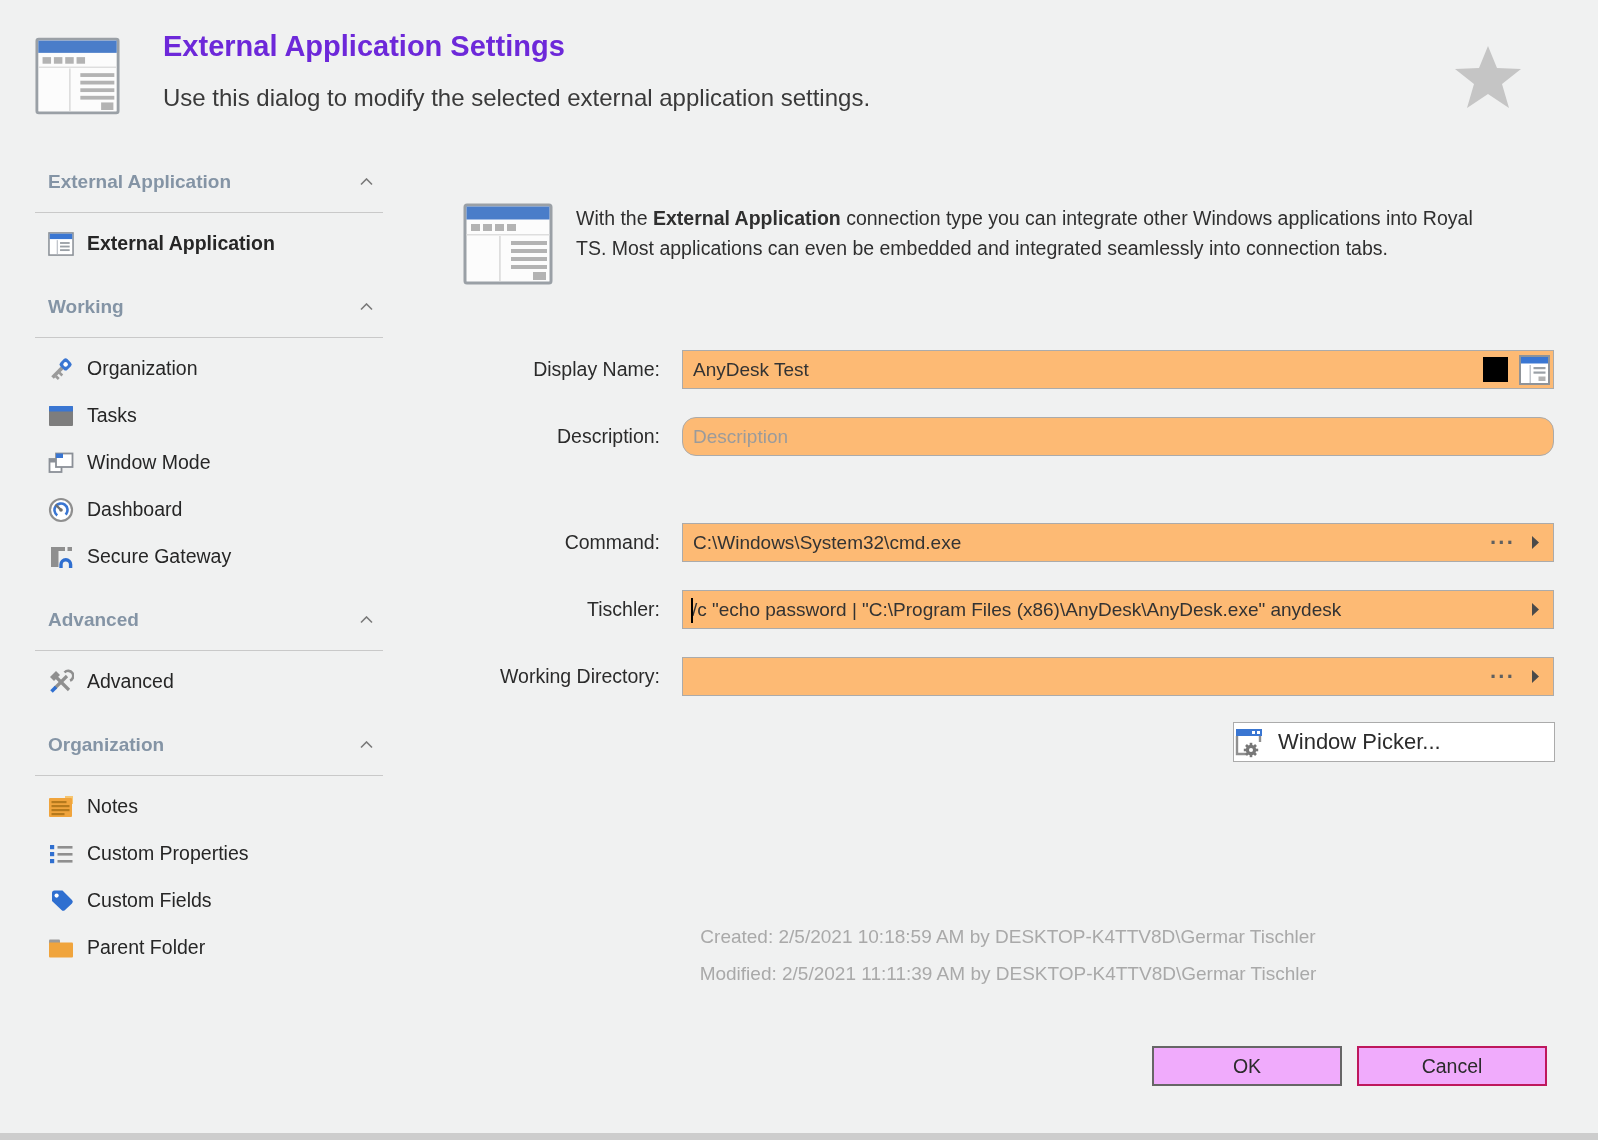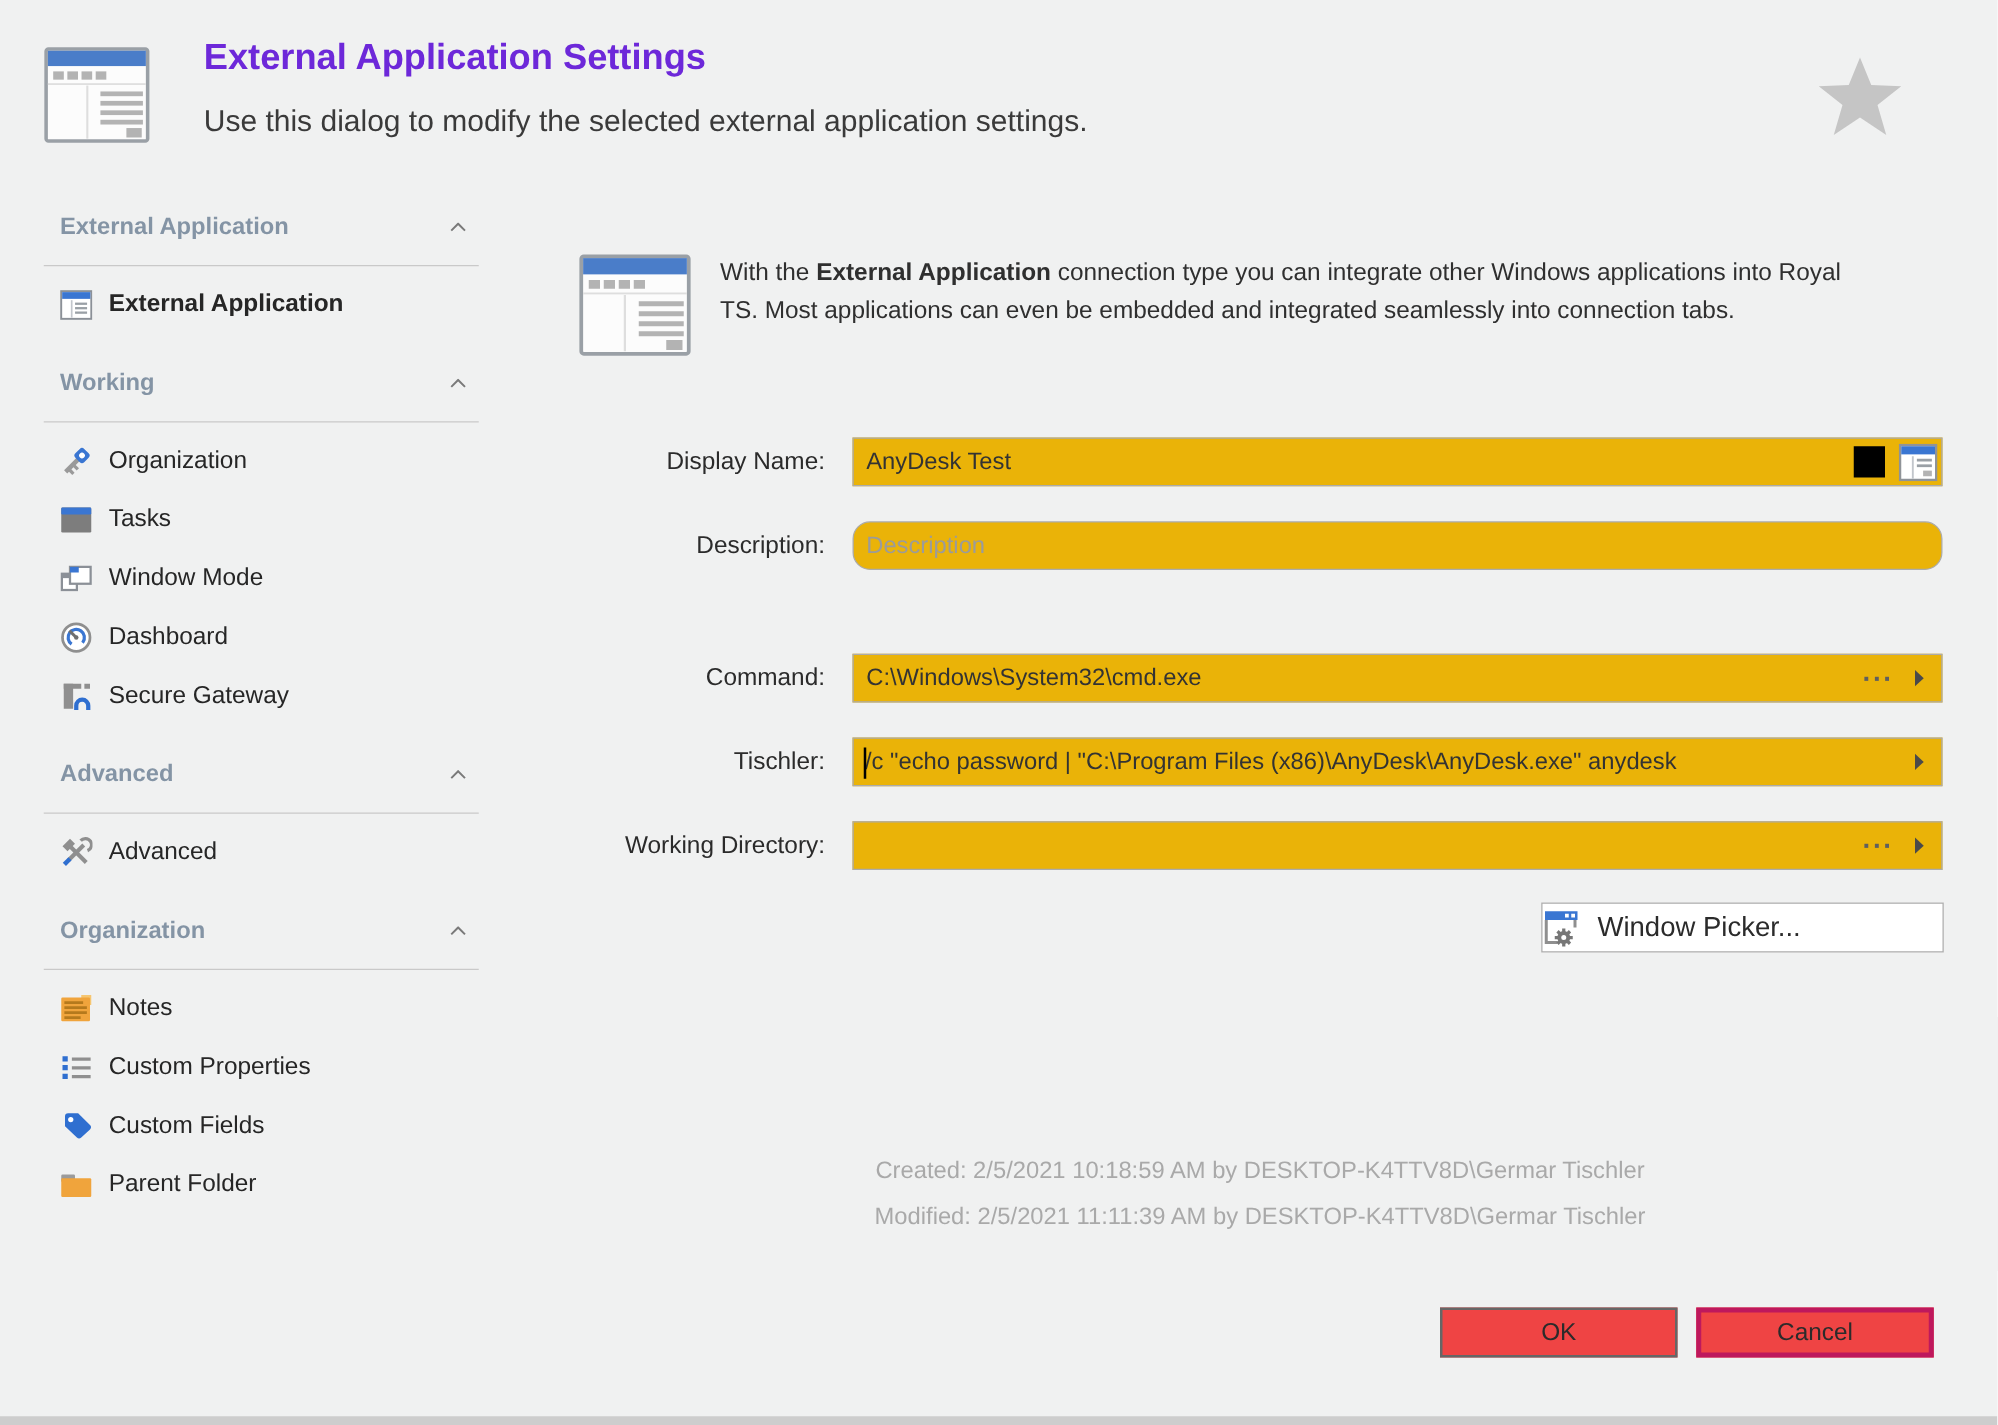--- a/index.html
+++ b/index.html
@@ -29,21 +29,21 @@
   .icon26 { width:26px; height:26px; flex:0 0 26px; }
 
   
   .main { position:absolute; left:460px; top:0; width:1096px; height:1140px; }
   .info { position:absolute; left:3px; top:203px; display:flex; gap:23px; }
   .info-text { width:905px; font-size:19.5px; line-height:29.5px; padding-top:1px; color:#2f2f2f; }
 
   .row-label { position:absolute; left:0; width:200px; line-height:39px; text-align:right;
     font-size:19.5px; color:#2b2b2b; white-space:nowrap; }
   .row-label.bold { font-weight:normal; }
-  .field { position:absolute; left:222px; width:872px; height:39px; background:#eab308;
+  .field { position:absolute; left:222px; width:872px; height:39px; background:#fdba74;
     border:1px solid #ababab; box-sizing:border-box; display:flex; align-items:center; }
   .field input { flex:1; min-width:0; border:none; outline:none; background:transparent;
     font-family:"Liberation Sans", sans-serif; font-size:19px; color:#333; padding:0 10px; }
   .field input::placeholder { color:#9b9b9b; opacity:1; }
   .swatch { width:25px; height:25px; background:#000; margin-right:11px; flex:0 0 25px; cursor:pointer; }
   .fld-icon { margin-right:3px; flex:0 0 auto; cursor:pointer; }
   .ellipsis { font-size:22px; font-weight:bold; color:#5f5f5f; letter-spacing:1px;
     margin-right:16px; line-height:10px; cursor:pointer; }
   .arrow { margin-right:13px; flex:0 0 auto; cursor:pointer; }
   .caret { position:absolute; left:8px; top:7px; width:1.5px; height:25px; background:#000; }
@@ -54,25 +54,25 @@
   .top-args     { top:590px; } .f-args     { top:590px; }
   .top-wd       { top:657px; } .f-wd       { top:657px; }
 
   .window-picker { position:absolute; left:773px; top:722px; width:322px; height:40px;
     background:#fff; border:1px solid #ababab; box-sizing:border-box; display:flex;
     align-items:center; gap:13px; font-size:22px; color:#2b2b2b; cursor:pointer; }
 
   .meta { position:absolute; left:0; width:100%; text-align:center; color:#a9a9a9; font-size:19px; }
   .meta-created { top:926px; } .meta-modified { top:963px; }
 
-  .btn { position:absolute; top:1046px; width:190px; height:40px; background:#ef4444;
+  .btn { position:absolute; top:1046px; width:190px; height:40px; background:#f0abfc;
     box-sizing:border-box; display:flex; align-items:center; justify-content:center;
     font-size:19.5px; color:#2b2b2b; cursor:pointer; }
   .btn-ok { left:692px; border:2px solid #666; }
-  .btn-cancel { left:897px; border:4px solid #be185d; }
+  .btn-cancel { left:897px; border:2px solid #be185d; }
 
   .bottom-strip { position:absolute; left:0; bottom:0; width:100%; height:7px; background:#cdcdcd; }
 </style>
 </head>
 <body>
 
 <div class="app">
 
   <div class="hdr-icon">
     <svg width="85" height="80" viewBox="0 0 90 82">

